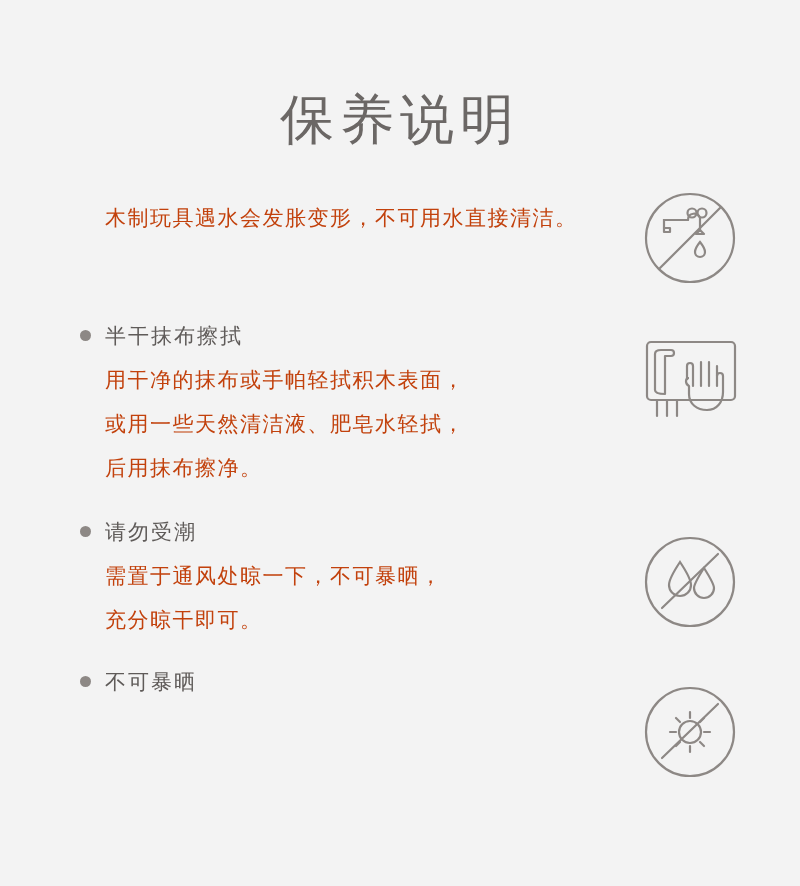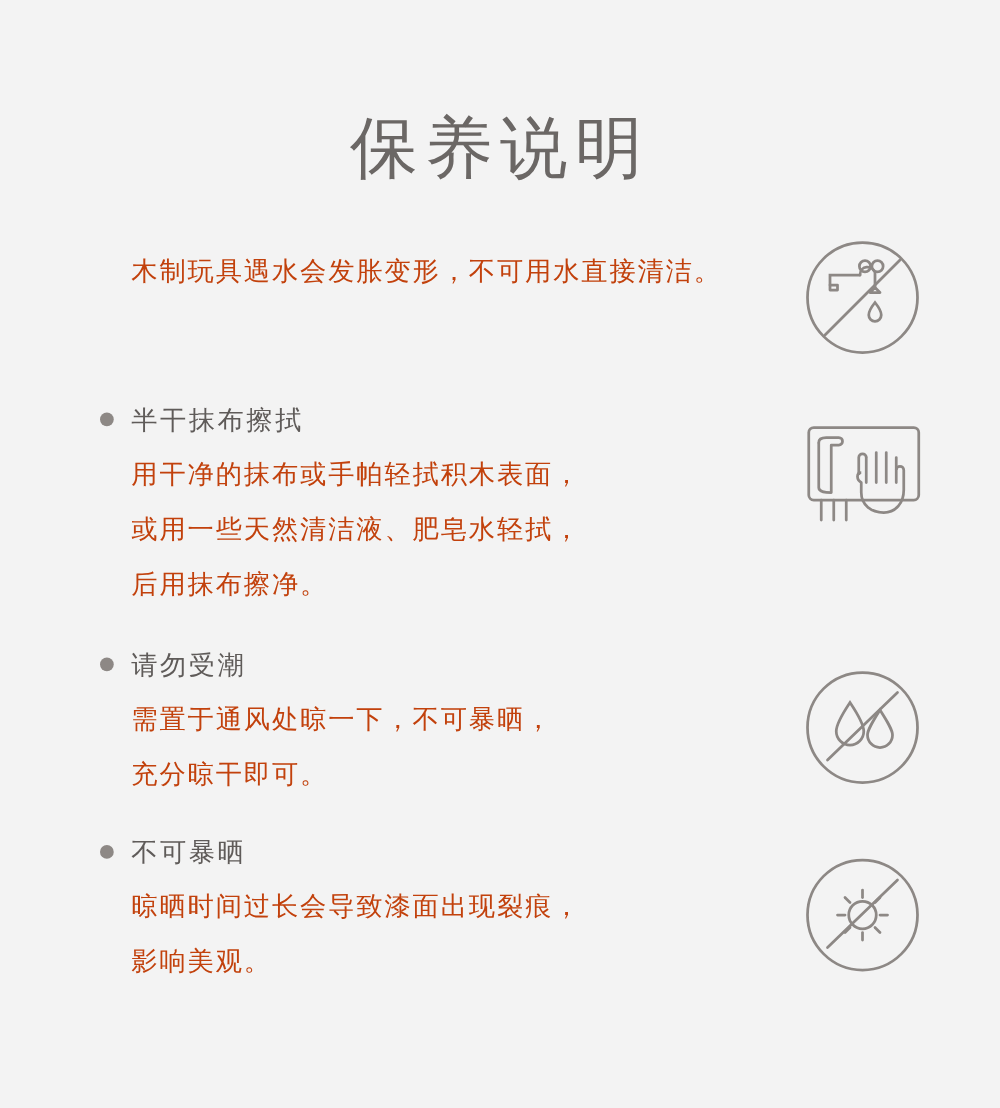--- a/index.html
+++ b/index.html
@@ -176,24 +176,20 @@
           <line x1="26" y1="80" x2="82" y2="26" stroke="#8d8885" stroke-width="2.2" stroke-linecap="round"></line>
         </svg>
       </div>
     </div>
 
     <div class="section sec-4">
       <div class="section-text">
         <div class="section-heading">
           <span class="bullet"></span>
           <span>不可暴晒</span>
-        </div>
-        <div class="section-lines">
-          <div class="line">晾晒时间过长会导致漆面出现裂痕，</div>
-          <div class="line">影响美观。</div>
         </div>
       </div>
       <div class="icon-wrap">
         <svg width="108" height="108" viewBox="0 0 108 108">
           <circle cx="54" cy="54" r="44" fill="none" stroke="#8d8885" stroke-width="2.2"></circle>
           <circle cx="54" cy="54" r="11" fill="none" stroke="#8d8885" stroke-width="2.2"></circle>
           <g stroke="#8d8885" stroke-width="2.2" stroke-linecap="round">
             <line x1="54" y1="34" x2="54" y2="40"></line>
             <line x1="54" y1="68" x2="54" y2="74"></line>
             <line x1="34" y1="54" x2="40" y2="54"></line>

